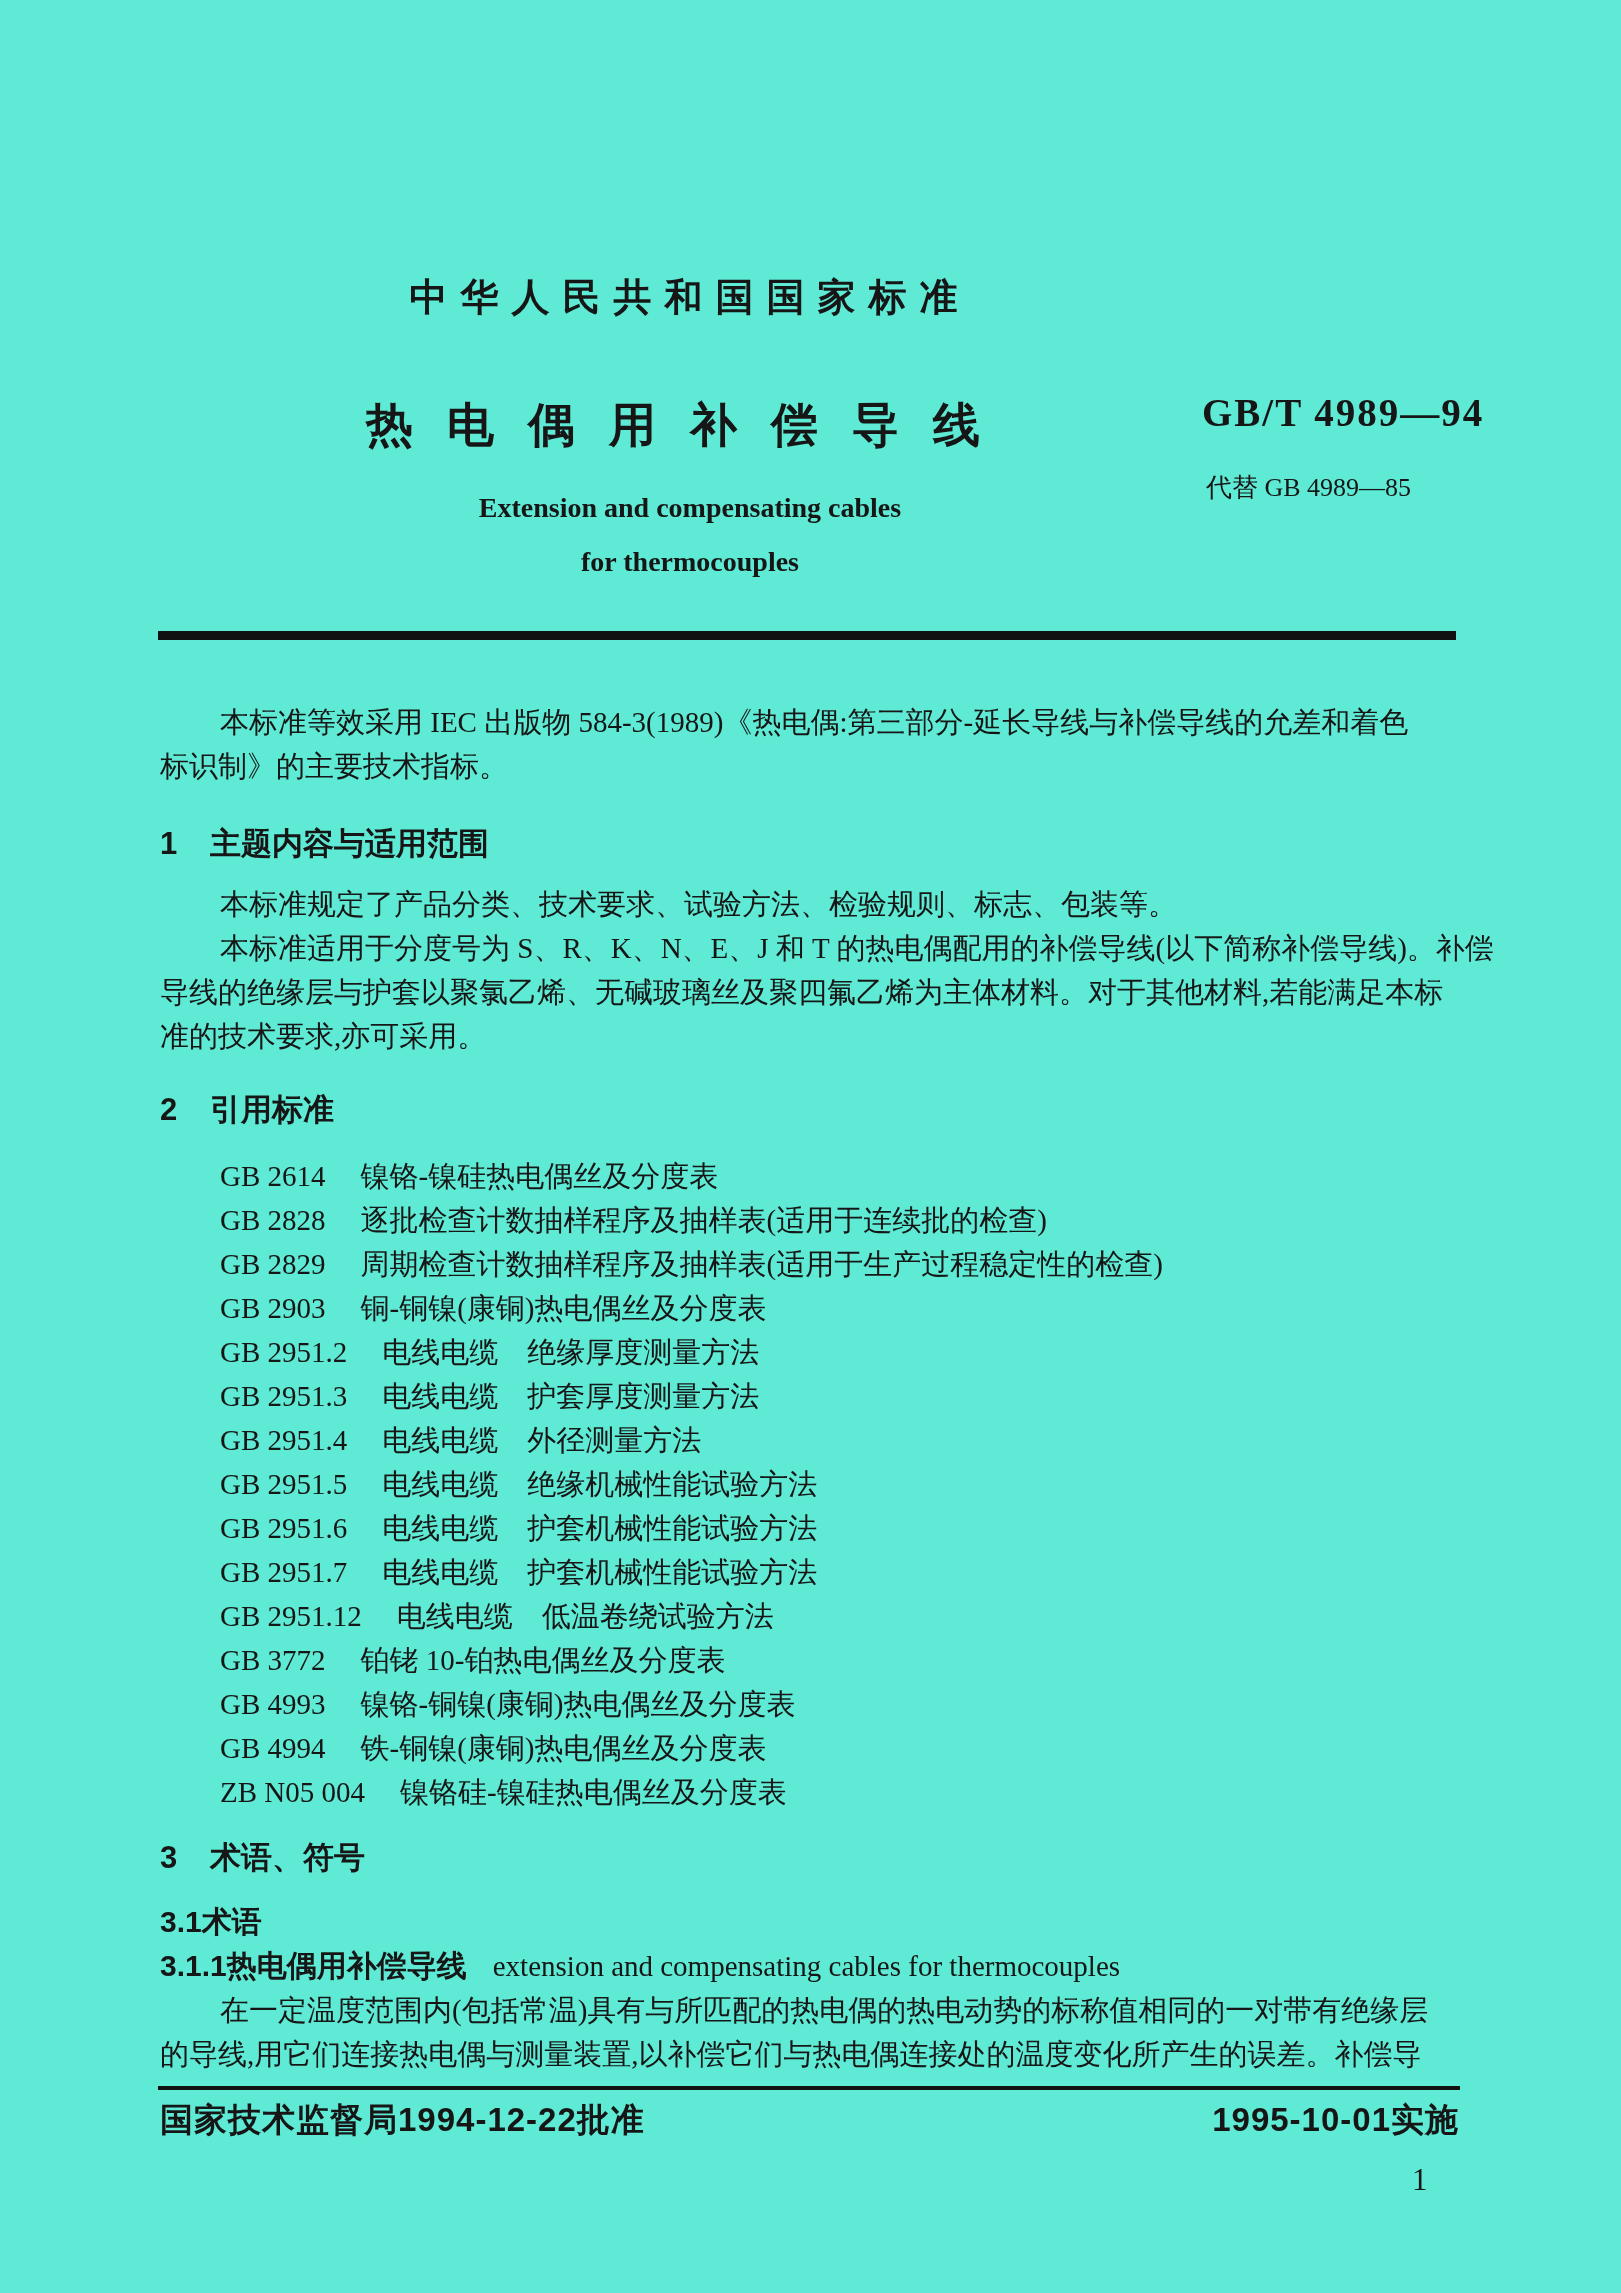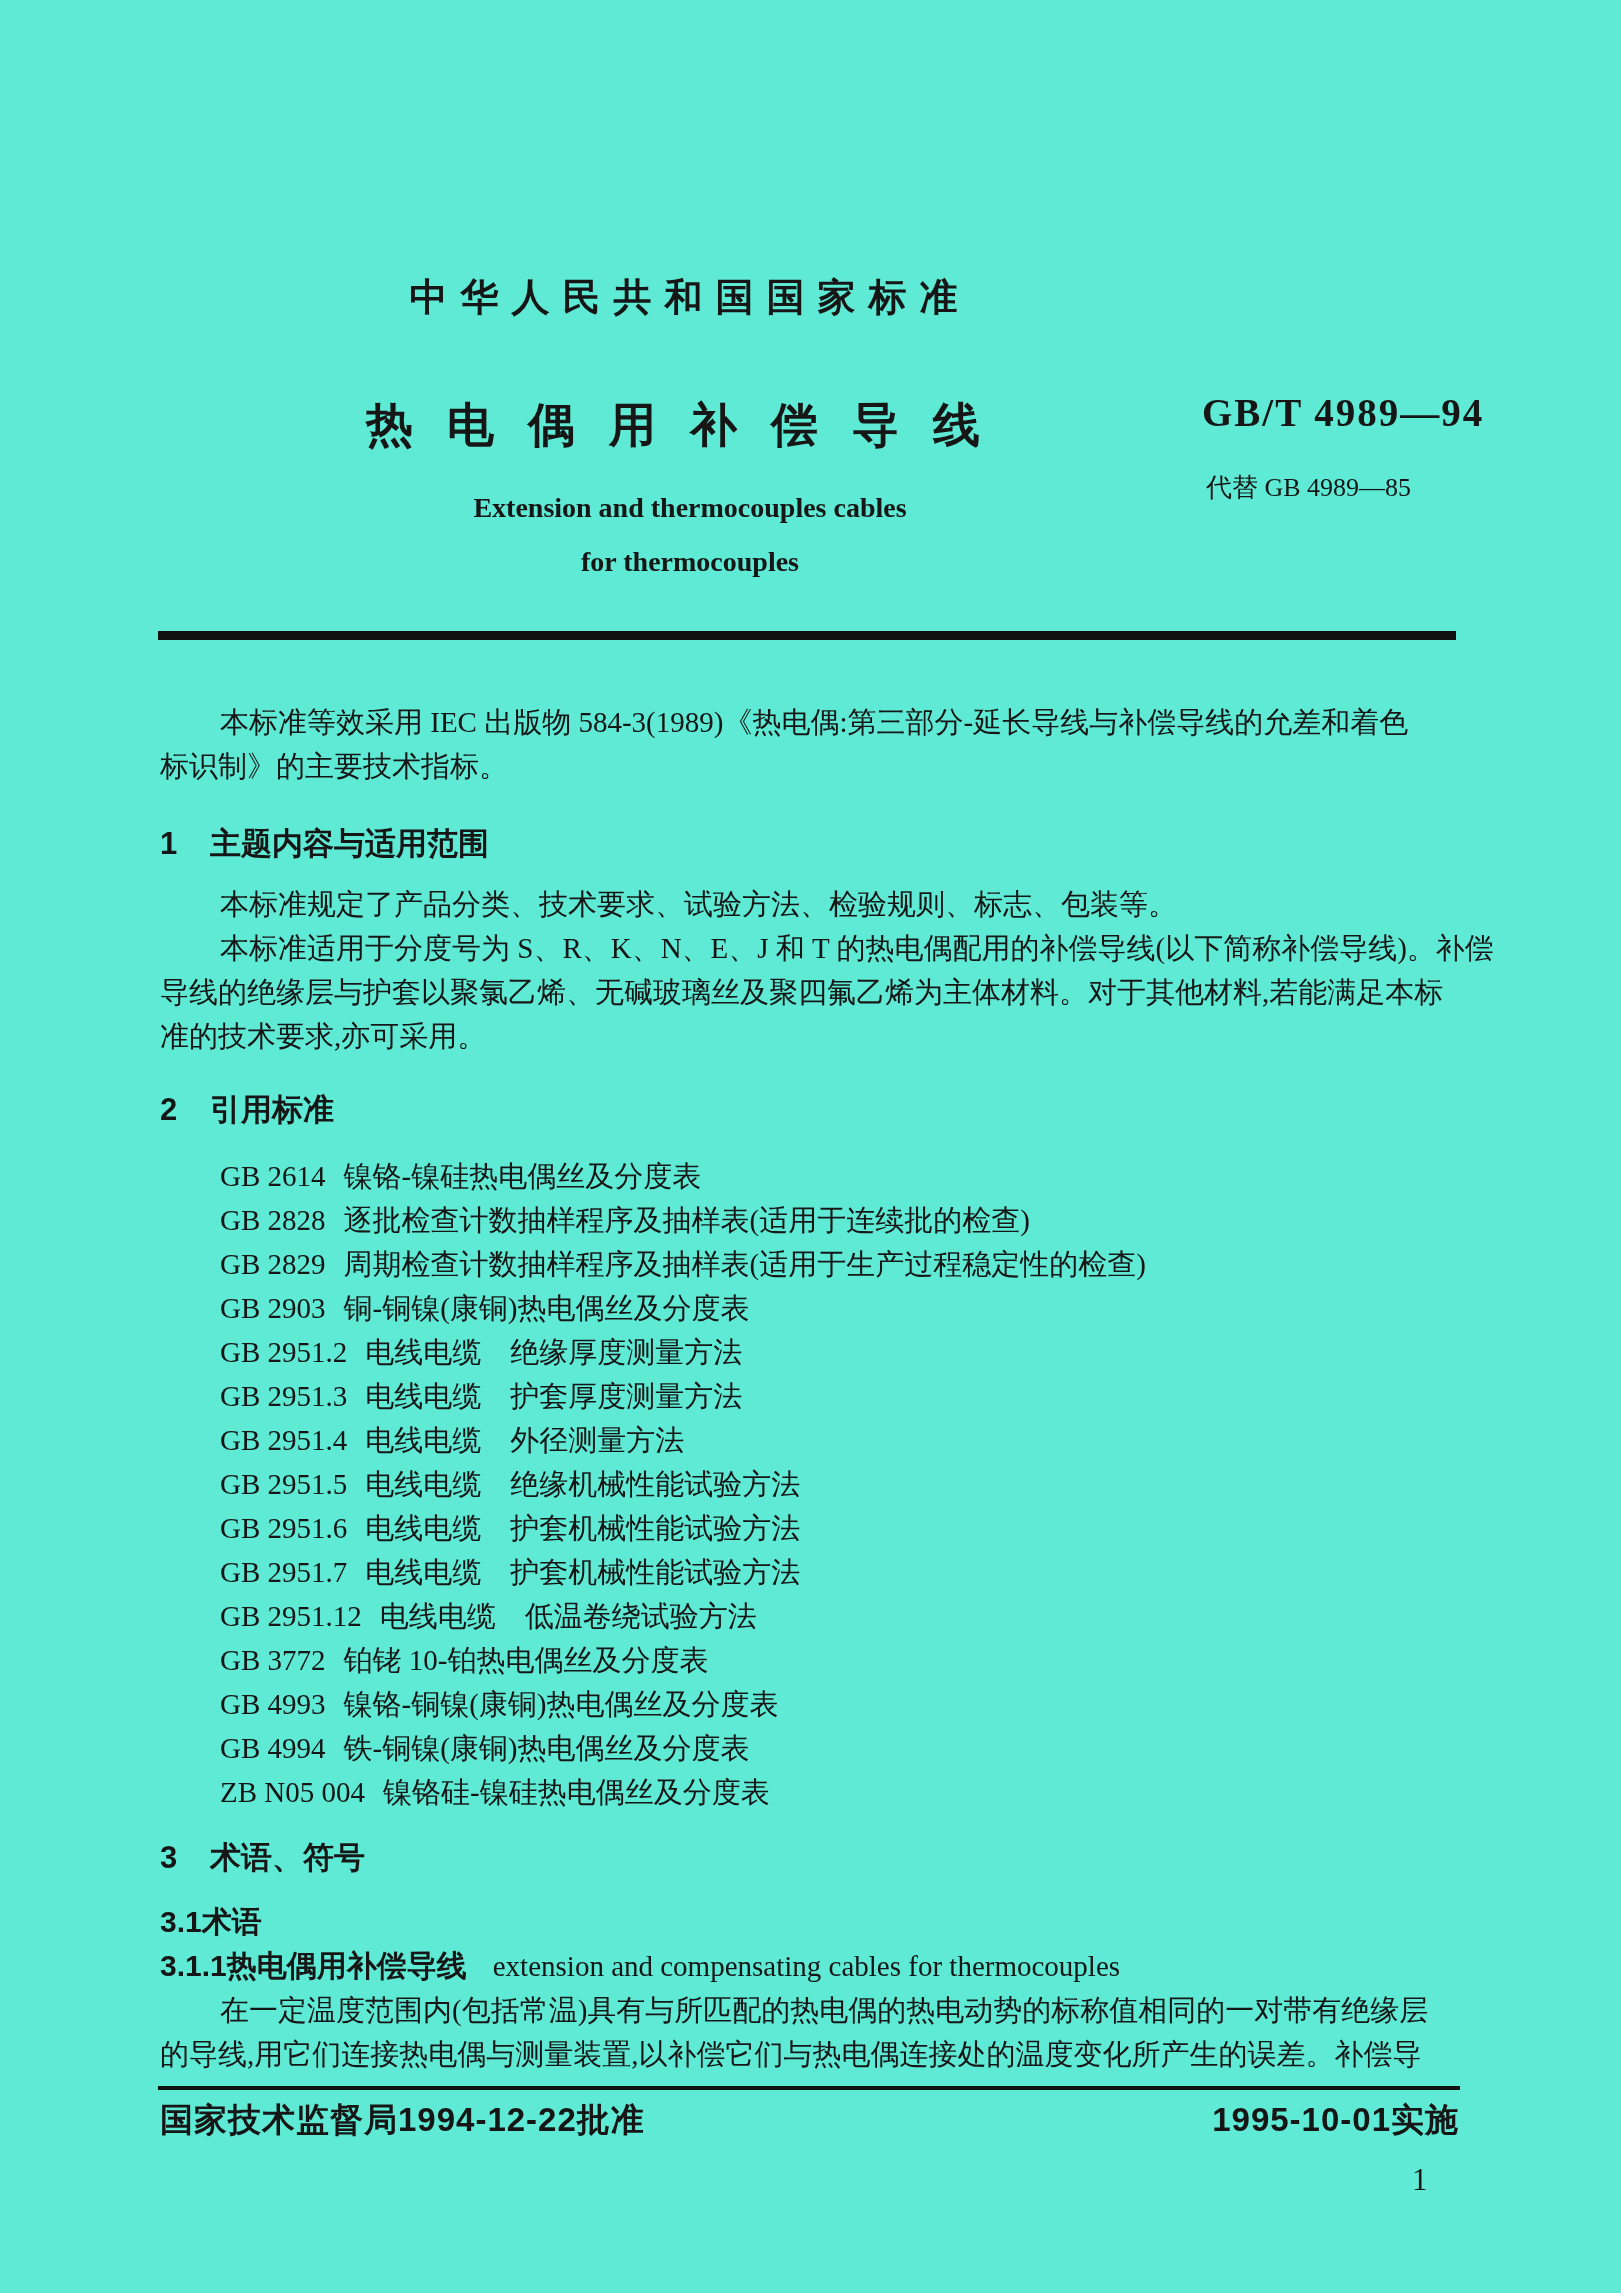--- a/index.html
+++ b/index.html
@@ -64,21 +64,21 @@
   .h-sub{
     font-family:"Liberation Sans",sans-serif;font-weight:bold;
     font-size:30px;white-space:nowrap;
   }
   .h-sub .h-txt{}
   .h-sub .h-en{
     font-family:"Liberation Serif",serif;font-weight:normal;
     font-size:29px;margin-left:26px;
   }
   .ref{padding-left:60px;white-space:nowrap;}
-  .ref .ref-title{margin-left:18px;}
+  .ref .ref-title{margin-left:35px;}
   .g16{margin-top:16px;} .g20{margin-top:20px;} .g22{margin-top:22px;}
   .g30{margin-top:30px;} .g34{margin-top:34px;}
 
   
   .rule-footer{
     position:absolute;top:2086px;left:158px;width:1302px;height:4px;
     background:#111;
   }
   .footer-approval{
     position:absolute;top:2098px;left:160px;
@@ -101,21 +101,21 @@
 <div class="page">
 
   <div class="hdr-label">中华人民共和国国家标准</div>
 
   <div class="title-cn">热电偶用补偿导线</div>
 
   <div class="std-code">GB/T 4989—94</div>
 
   <div class="replaces">代替 GB 4989—85</div>
 
-  <div class="en-sub en1">Extension and thermocouples cables</div>
+  <div class="en-sub en1">Extension and compensating cables</div>
   <div class="en-sub en2">for thermocouples</div>
 
   <div class="rule-top"></div>
 
   <div class="content">
 
     <div class="line indent">本标准等效采用 IEC 出版物 584-3(1989)《热电偶:第三部分-延长导线与补偿导线的允差和着色</div>
     <div class="line">标识制》的主要技术指标。</div>
 
     <div class="h-sec g34">

